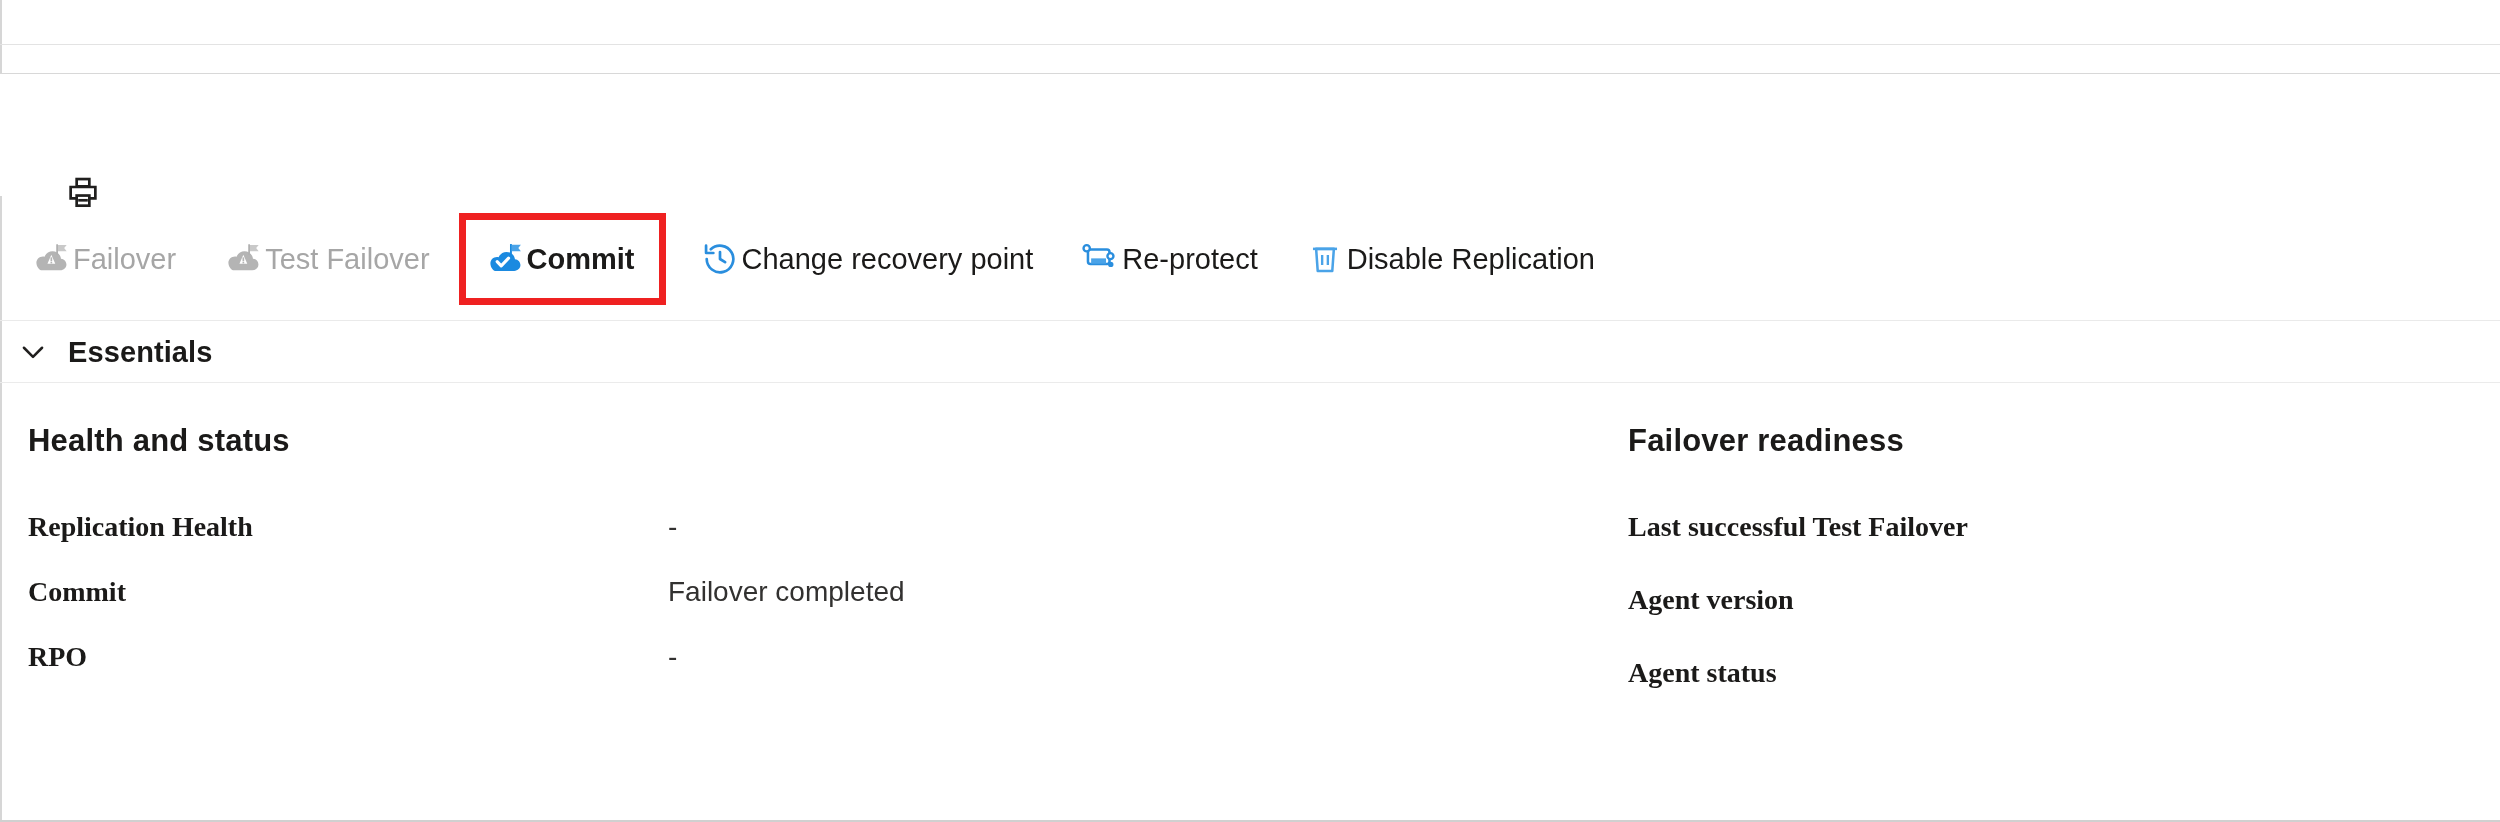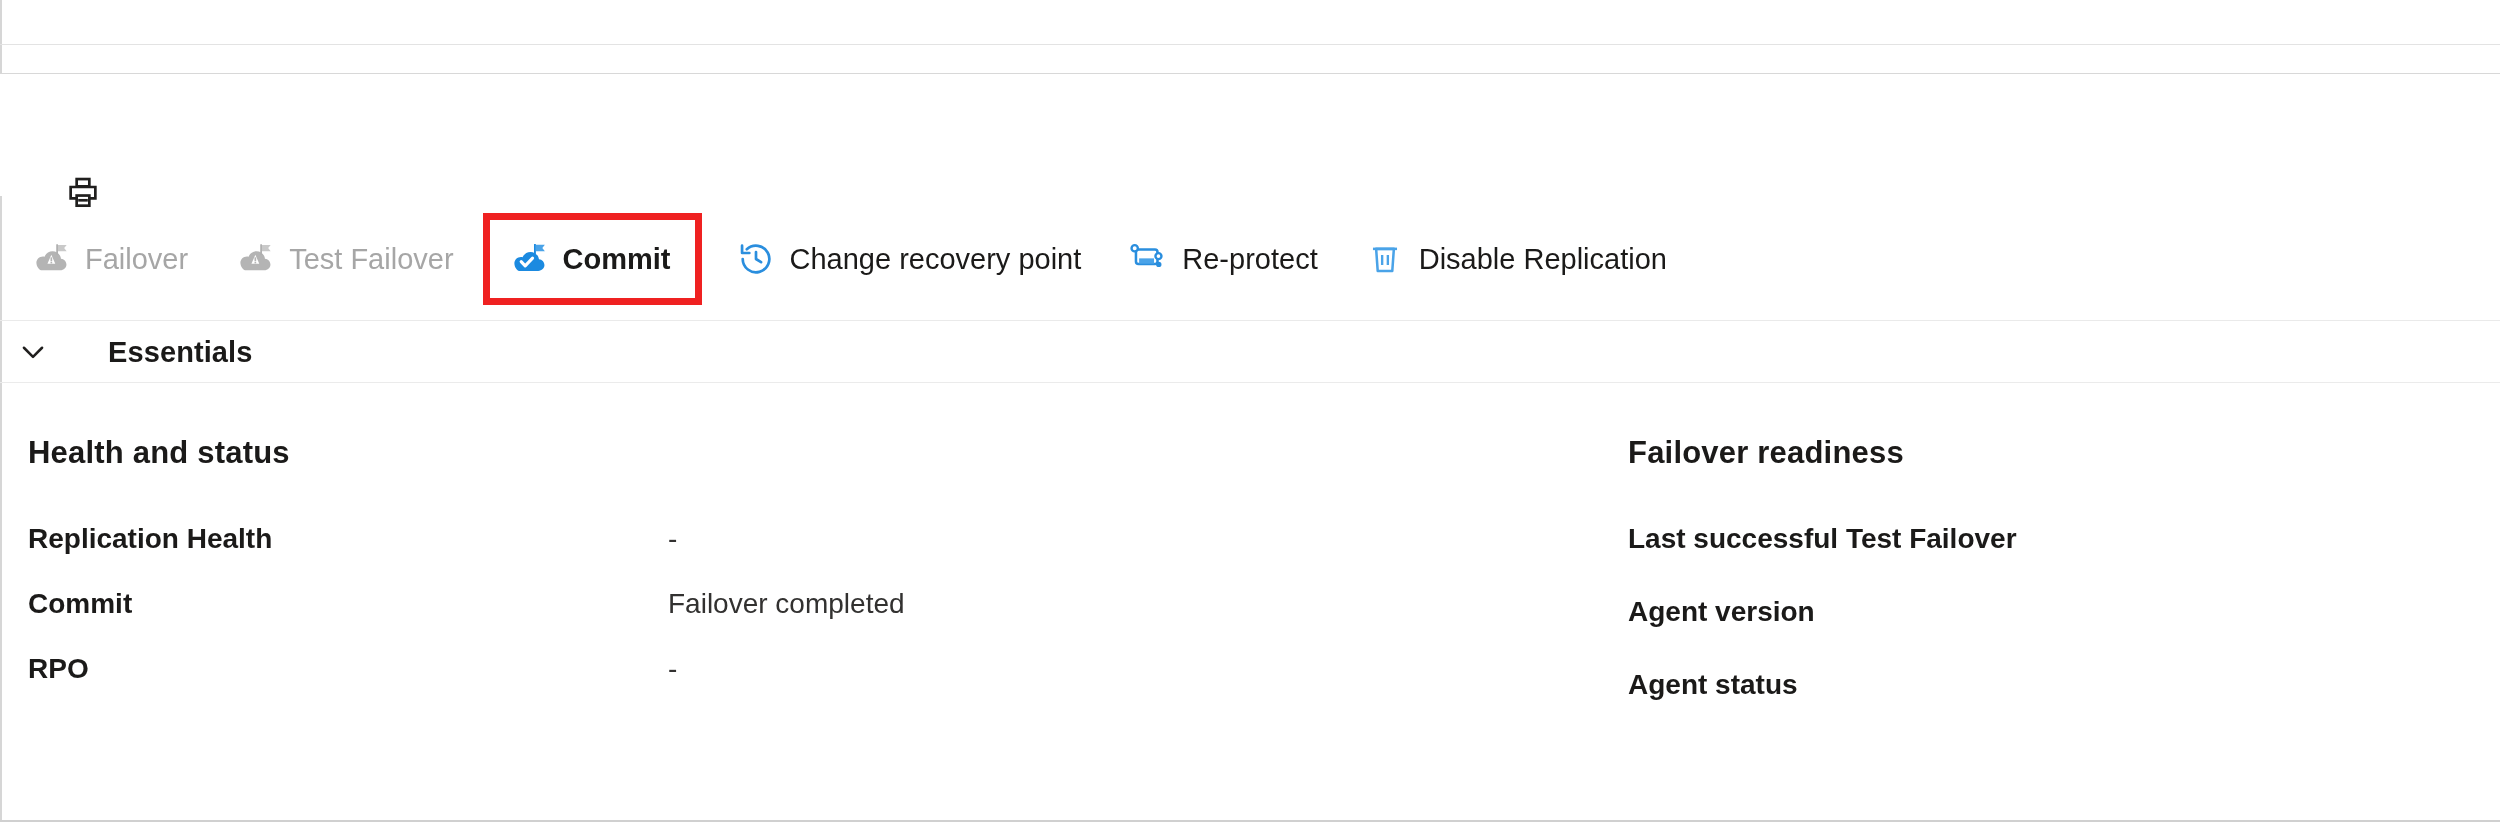--- a/index.html
+++ b/index.html
@@ -98,21 +98,21 @@
     left: 0;
     top: 320px;
     width: 2500px;
     height: 1px;
     background: #eaeaea;
   }
 
   .cmd {
     display: flex;
     align-items: center;
-    gap: 15px;
+    gap: 3px;
     padding: 12px 16px;
     margin-right: 16px;
     font-size: 29px;
     line-height: 1;
     white-space: nowrap;
     cursor: pointer;
     color: #1b1a19;
     background: transparent;
     border: none;
     font-family: "Liberation Sans", sans-serif;
@@ -148,21 +148,20 @@
     position: absolute;
     left: 0;
     top: 322px;
     width: 2500px;
     height: 60px;
     display: flex;
     align-items: center;
     padding-left: 12px;
     box-sizing: border-box;
     cursor: pointer;
-    gap: 40px;
   }
   .essentials .chev {
     width: 42px;
     height: 42px;
     display: inline-flex;
     align-items: center;
     justify-content: center;
     flex: 0 0 42px;
   }
   .essentials .ess-label {
@@ -184,21 +183,21 @@
   
   .ess-body {
     position: absolute;
     left: 0;
     top: 383px;
     width: 2500px;
     height: 437px;
   }
   .col {
     position: absolute;
-    top: 12px;
+    top: 0;
   }
   .col.left  { left: 28px;   width: 950px; }
   .col.right { left: 1628px; width: 860px; }
 
   .col-title {
     font-size: 31px;
     font-weight: bold;
     color: #1b1a19;
     letter-spacing: .2px;
     margin-top: 40px;
@@ -210,20 +209,21 @@
     align-items: baseline;
     height: 65px;
   }
   .kv .k {
     font-size: 28px;
     font-weight: bold;
     color: #1b1a19;
     width: 640px;
     flex: 0 0 640px;
     white-space: nowrap;
+    font-family: Liberation Serif, serif;
   }
   .kv .v {
     font-size: 28px;
     font-weight: normal;
     color: #323130;
     white-space: nowrap;
   }
   .col.right .kv { height: 73px; }
   .col.right .kv .k { width: auto; flex: 0 0 auto; text-align: right; }
 </style>

